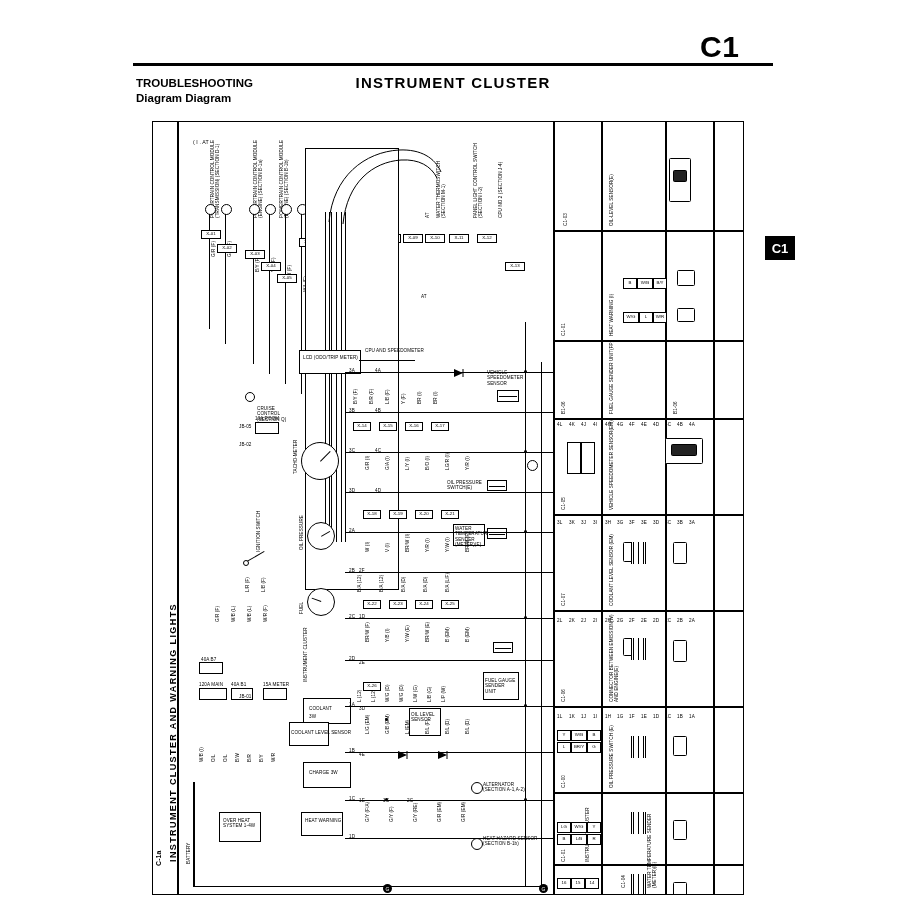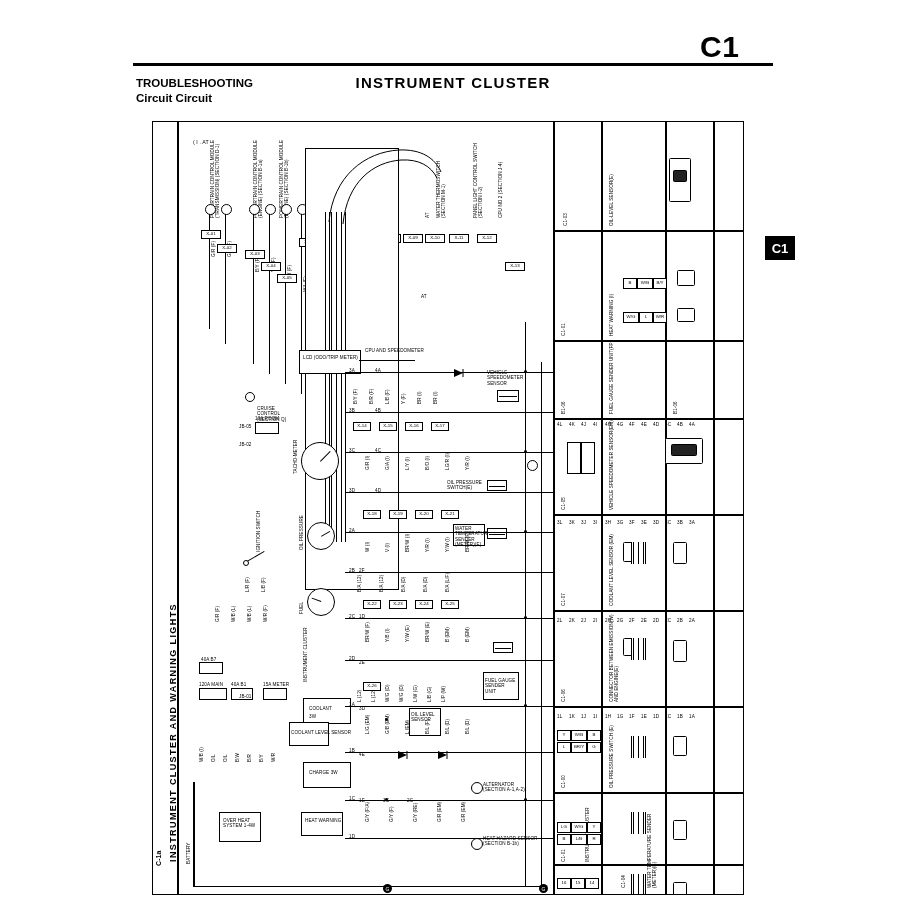--- a/index.html
+++ b/index.html
@@ -205,21 +205,21 @@
 <body>
 
 <div class="page-header">
   <div class="header-title">INSTRUMENT CLUSTER</div>
 </div>
 <div class="header-rule"></div>
 <div class="header-code">C1</div>
 
 <div class="subtitle-block">
   <div>TROUBLESHOOTING</div>
-  <div>Circuit Circuit</div>
+  <div>Diagram Diagram</div>
 </div>
 
 <div class="side-tab">C1</div>
 
 <div class="diagram">
 
   <div class="dline v2" style="left:400px; top:0; height:772px;"></div>
   <div class="dline v2" style="left:448px; top:0; height:772px;"></div>
   <div class="dline v2" style="left:512px; top:0; height:772px;"></div>
   <div class="dline v2" style="left:560px; top:0; height:772px;"></div>

